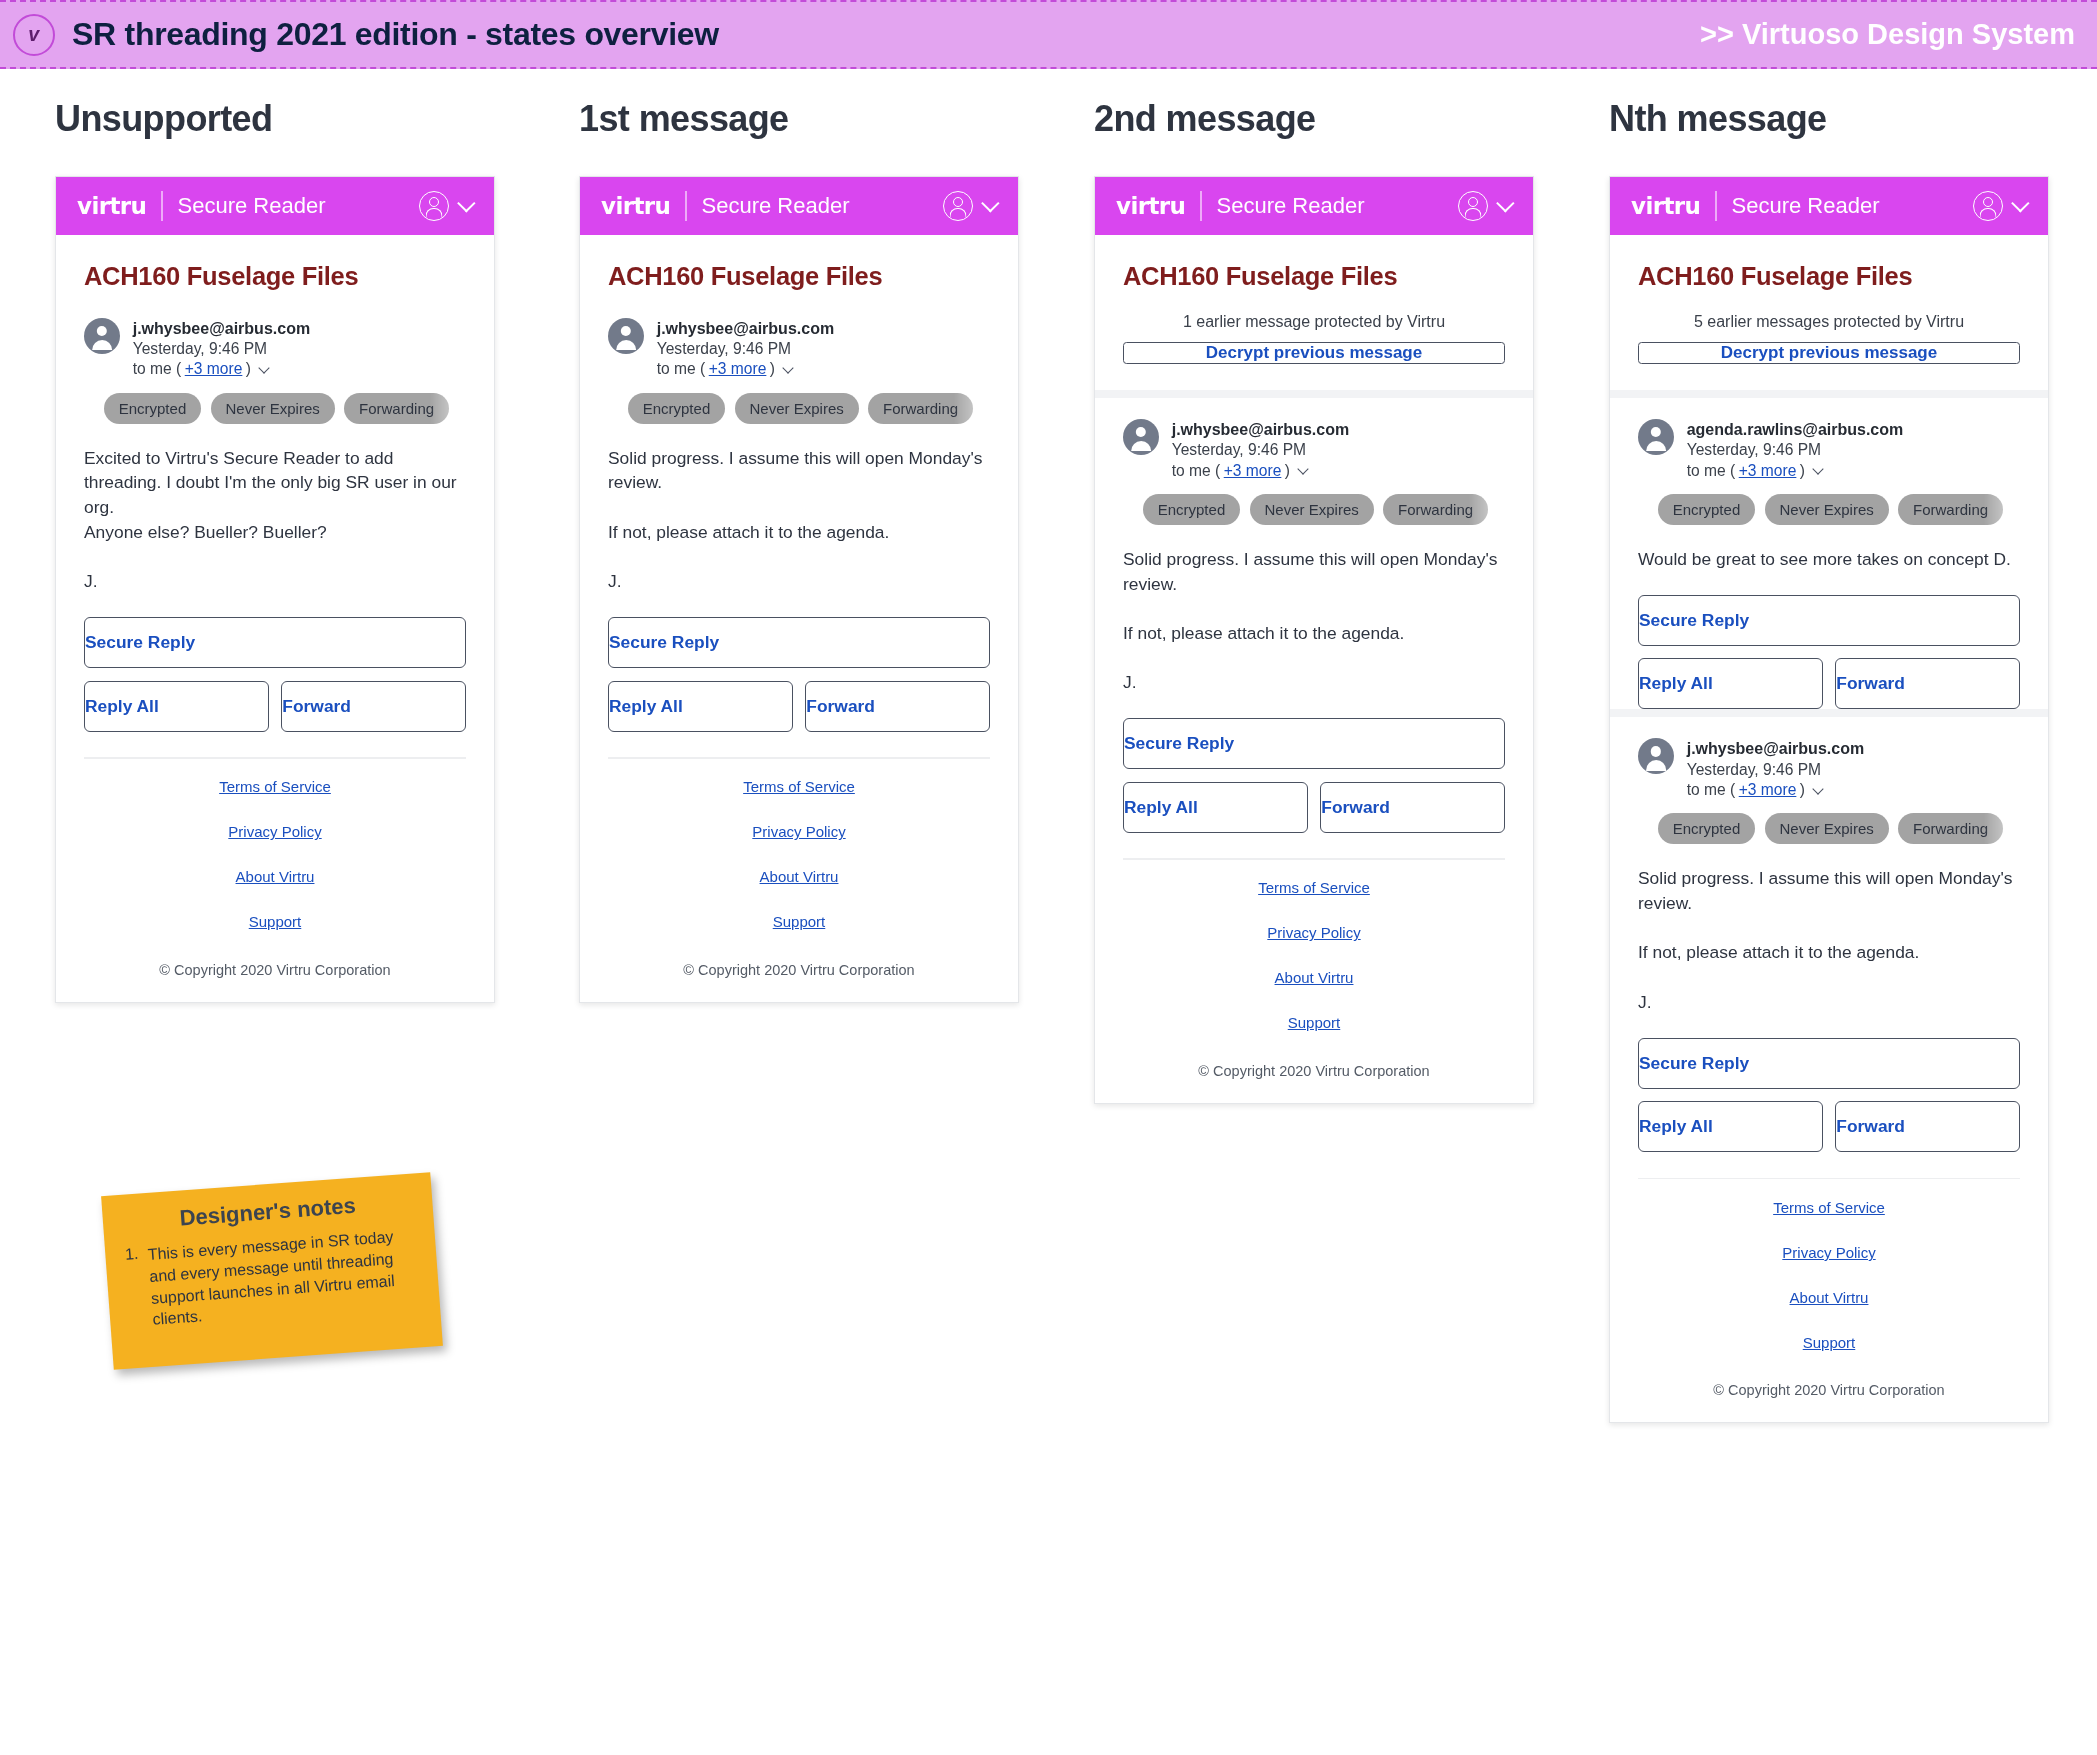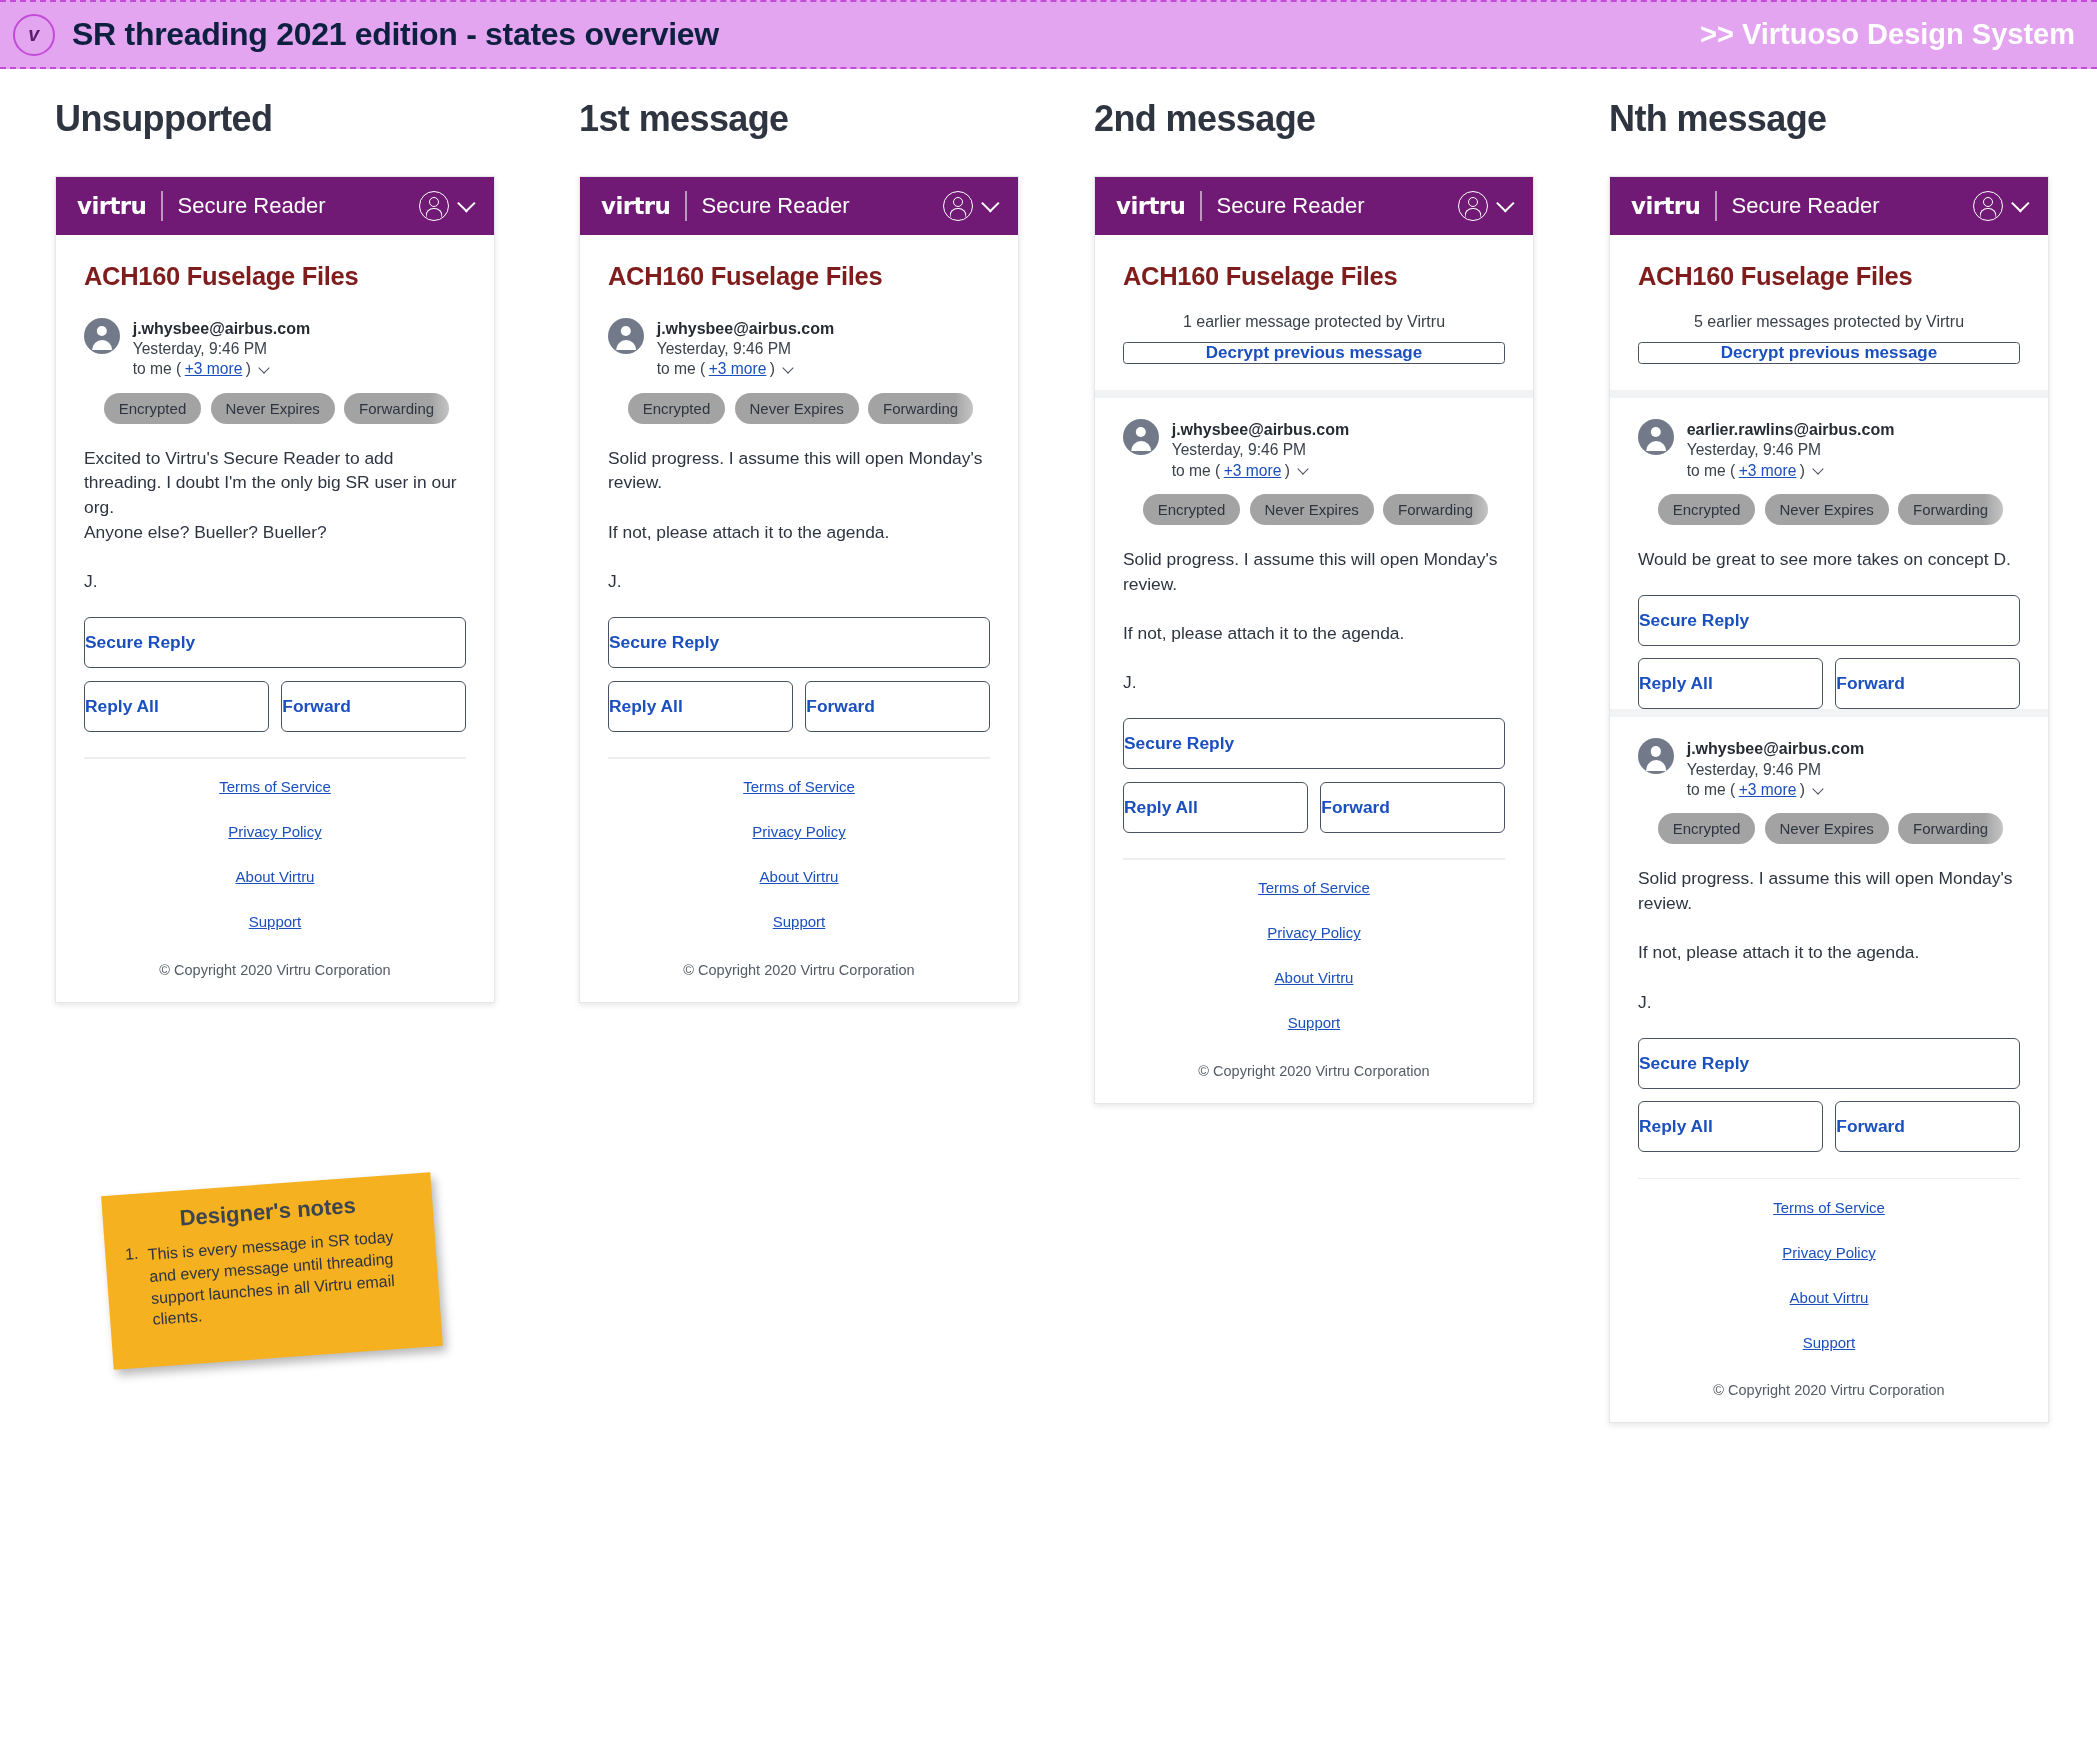--- a/index.html
+++ b/index.html
@@ -53,21 +53,21 @@
   
   .card {
     background: #ffffff;
     border: 0.6px solid #E4E6E9;
     box-shadow: 0 1.7px 5.8px rgba(0,0,0,0.10);
     width: 440px;
     overflow: hidden;
   }
 
   .navbar {
-    background: #701a75;
+    background: #d946ef;
     height: 58px;
     display: flex; align-items: center;
     padding: 0 21px;
   }
   .nb-logo {
     color: #ffffff; font-size: 23px; font-weight: bold;
     letter-spacing: -0.6px; font-family: "DejaVu Sans", sans-serif;
   }
   .nb-div {
     width: 1.2px; height: 30px; background: rgba(255,255,255,.55);
@@ -413,21 +413,21 @@
         <div class="card-body">
           <div class="subject">ACH160 Fuselage Files</div>
           <div class="earlier-note">5 earlier messages protected by Virtru</div>
           <div class="decrypt-btn">Decrypt previous message</div>
           <div class="msg-divider"></div>
   <div class="message-block">
 
   <div class="sender-row">
     <div class="avatar"></div>
     <div class="sender-meta">
-      <div class="sender-email">earlier.rawlins@airbus.com</div>
+      <div class="sender-email">agenda.rawlins@airbus.com</div>
       <div class="sender-date">Yesterday, 9:46 PM</div>
       <div class="sender-to">
         <span>to me  (</span>
                   <span class="more">+3 more</span>
                   <span>)</span>
                   <span class="sm-chev"></span>
       </div>
     </div>
   </div>
     <div class="badges">

